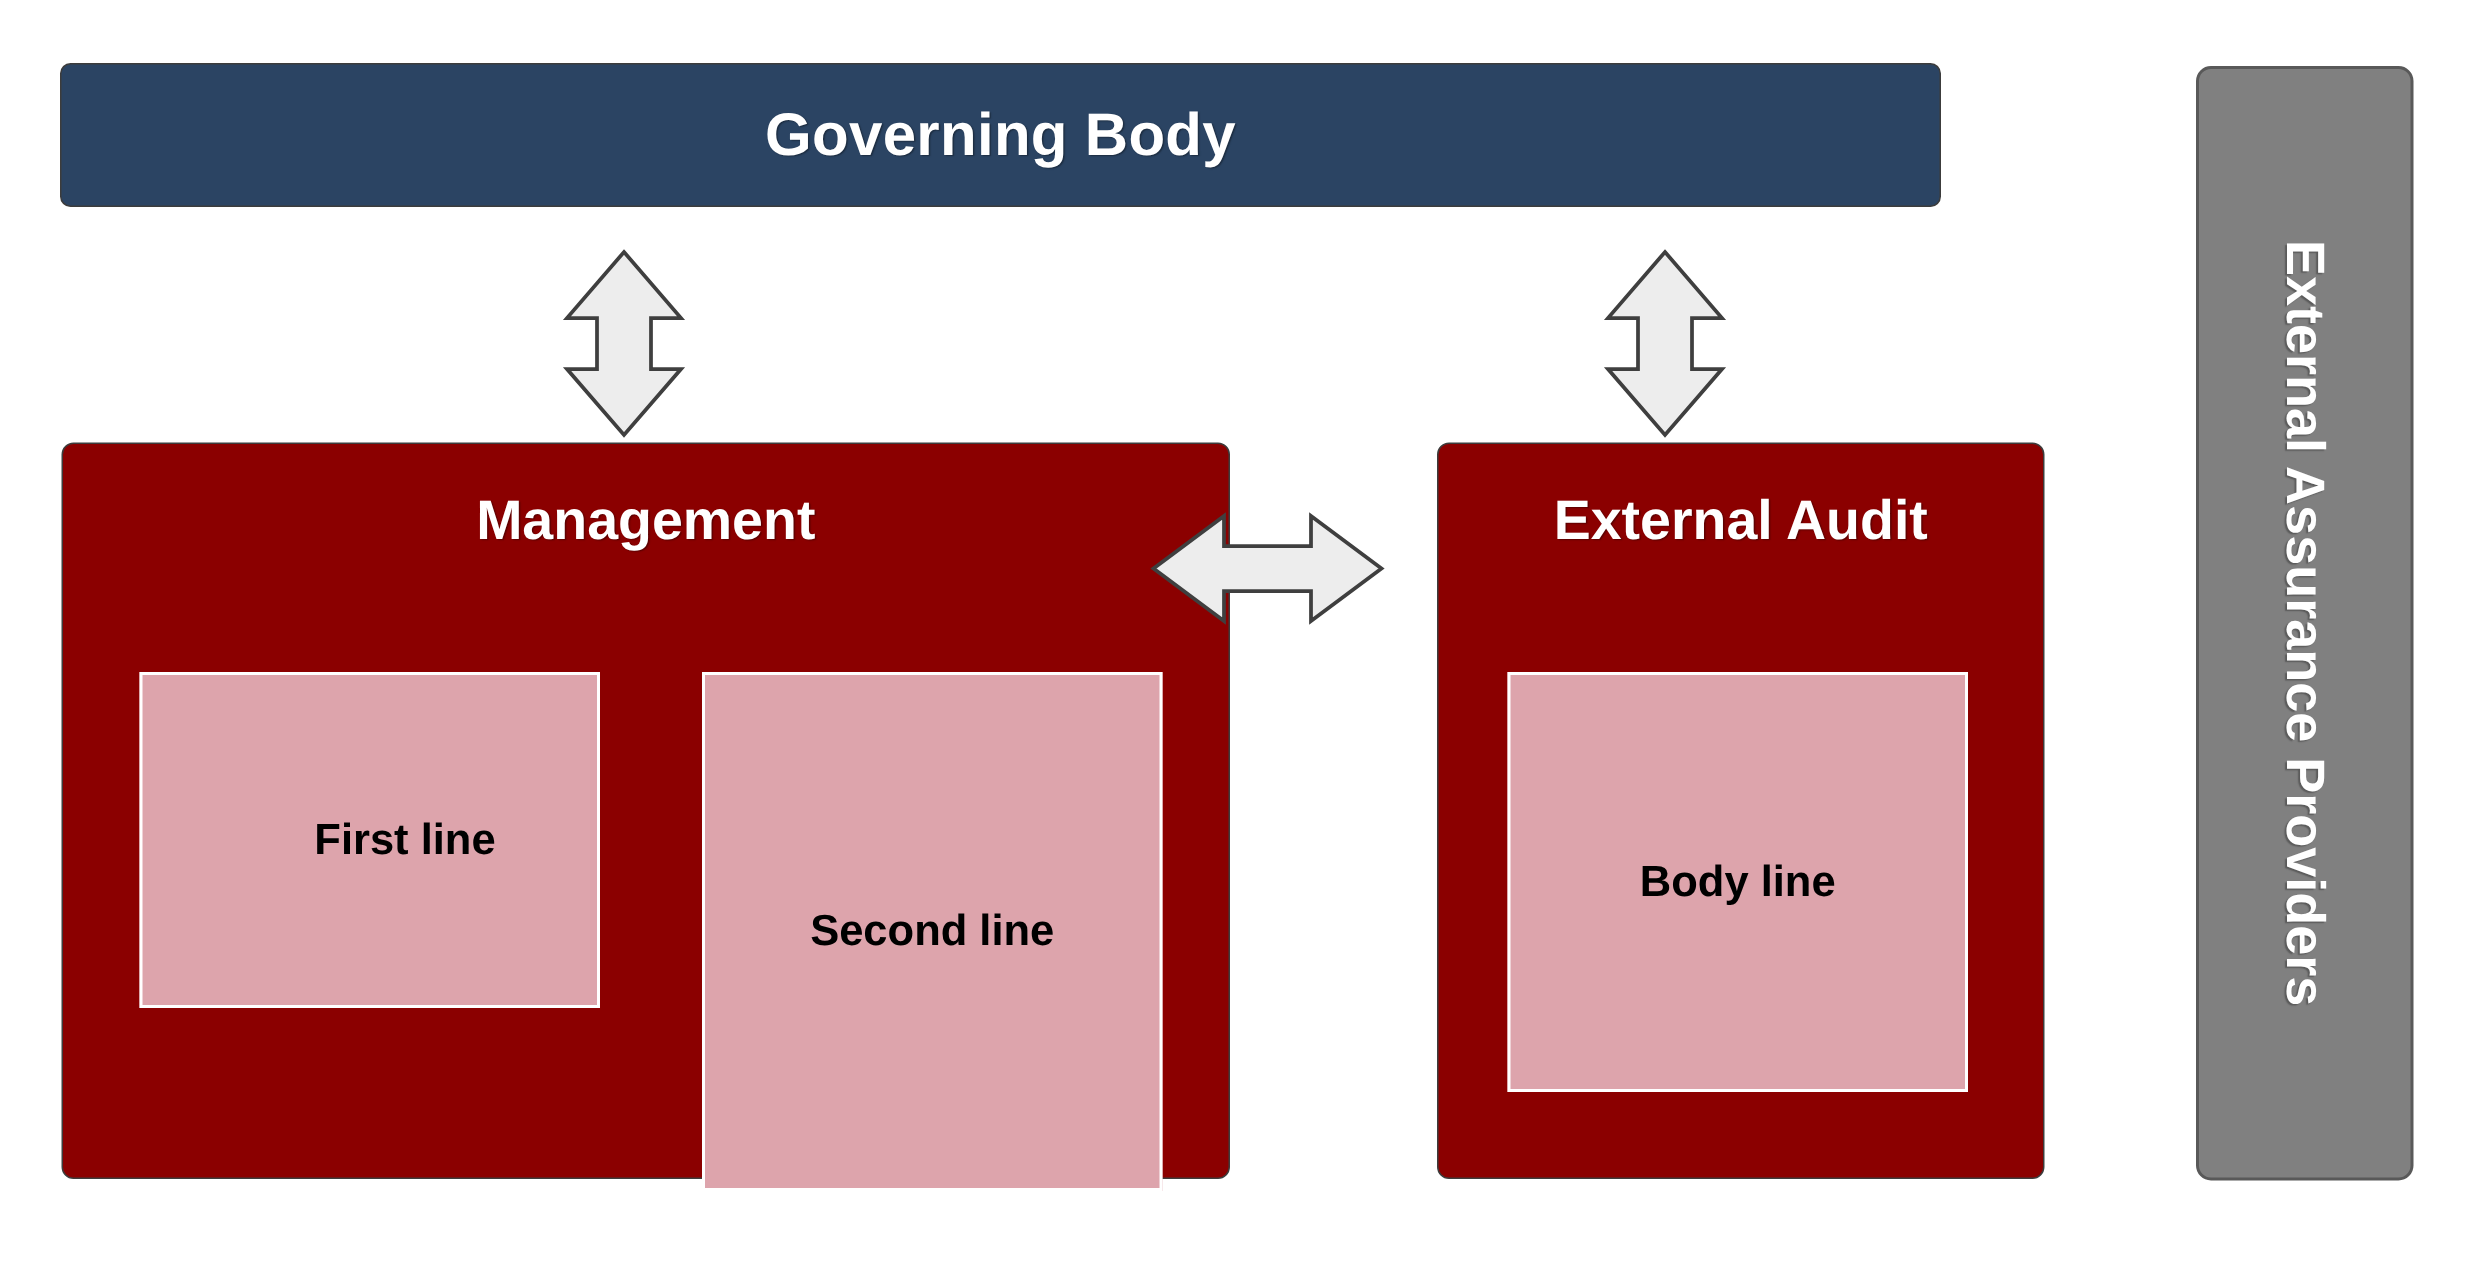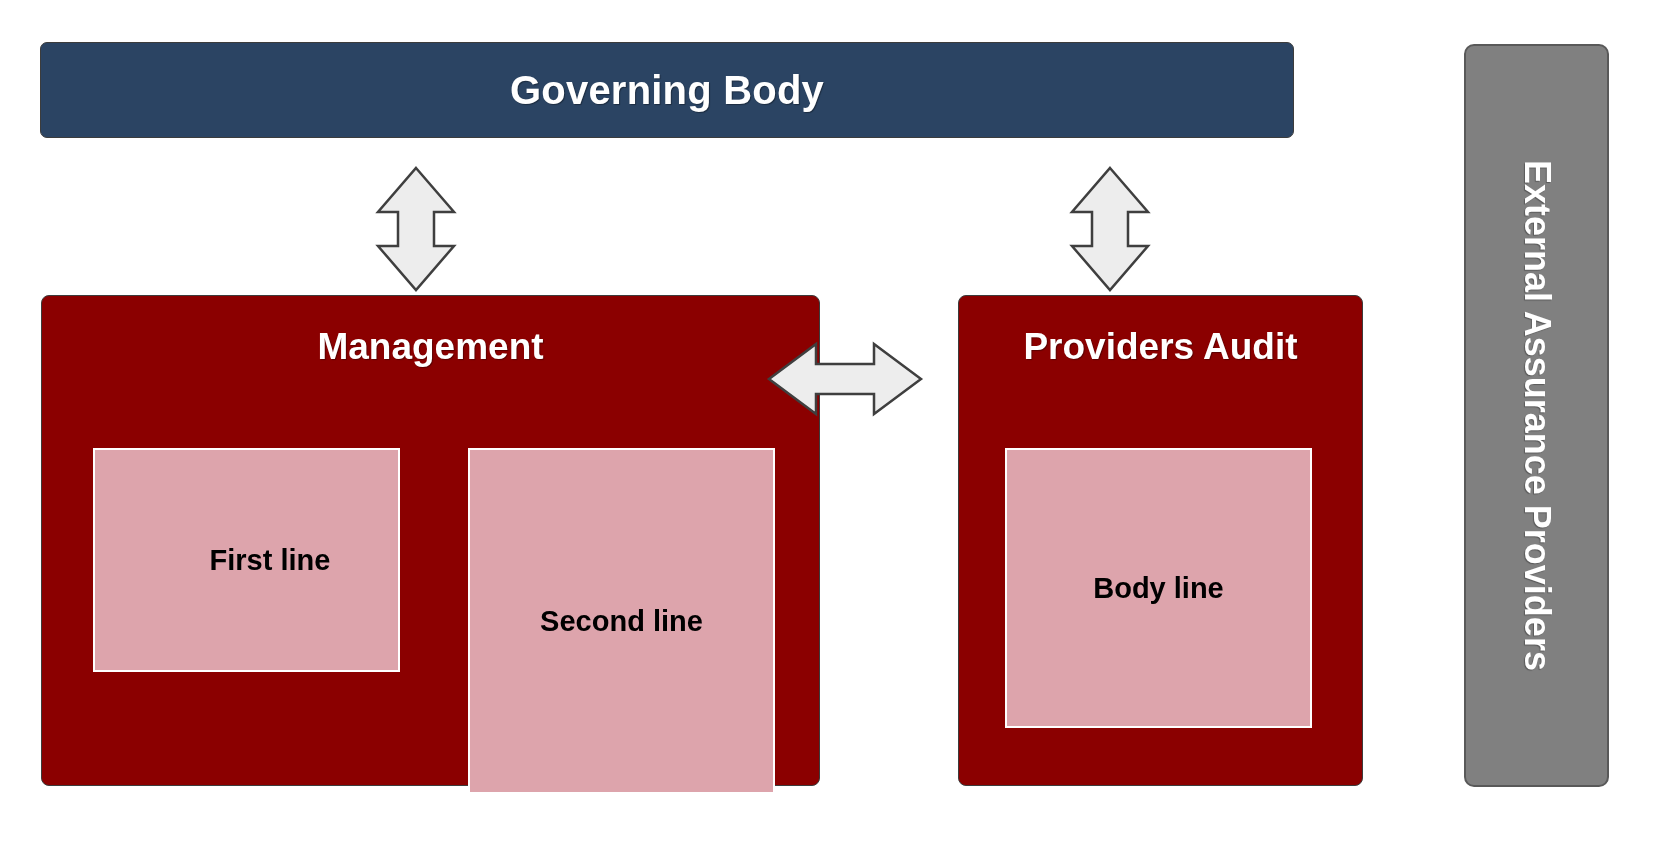--- a/index.html
+++ b/index.html
@@ -124,21 +124,21 @@
 
   <div class="box" id="governing-body">
     <span class="label">Governing Body</span>
   </div>
 
   <div class="box pillar" id="management-box">
     <span class="pillar-title">Management</span>
   </div>
 
   <div class="box pillar" id="internal-audit-box">
-    <span class="pillar-title">Providers Audit</span>
+    <span class="pillar-title">External Audit</span>
   </div>
 
   <div class="line-box" id="first-line-box">
     <span class="label">First line</span>
   </div>
   <div class="line-box" id="second-line-box">
     <span class="label">Second line</span>
   </div>
   <div class="line-box" id="third-line-box">
     <span class="label">Body line</span>

